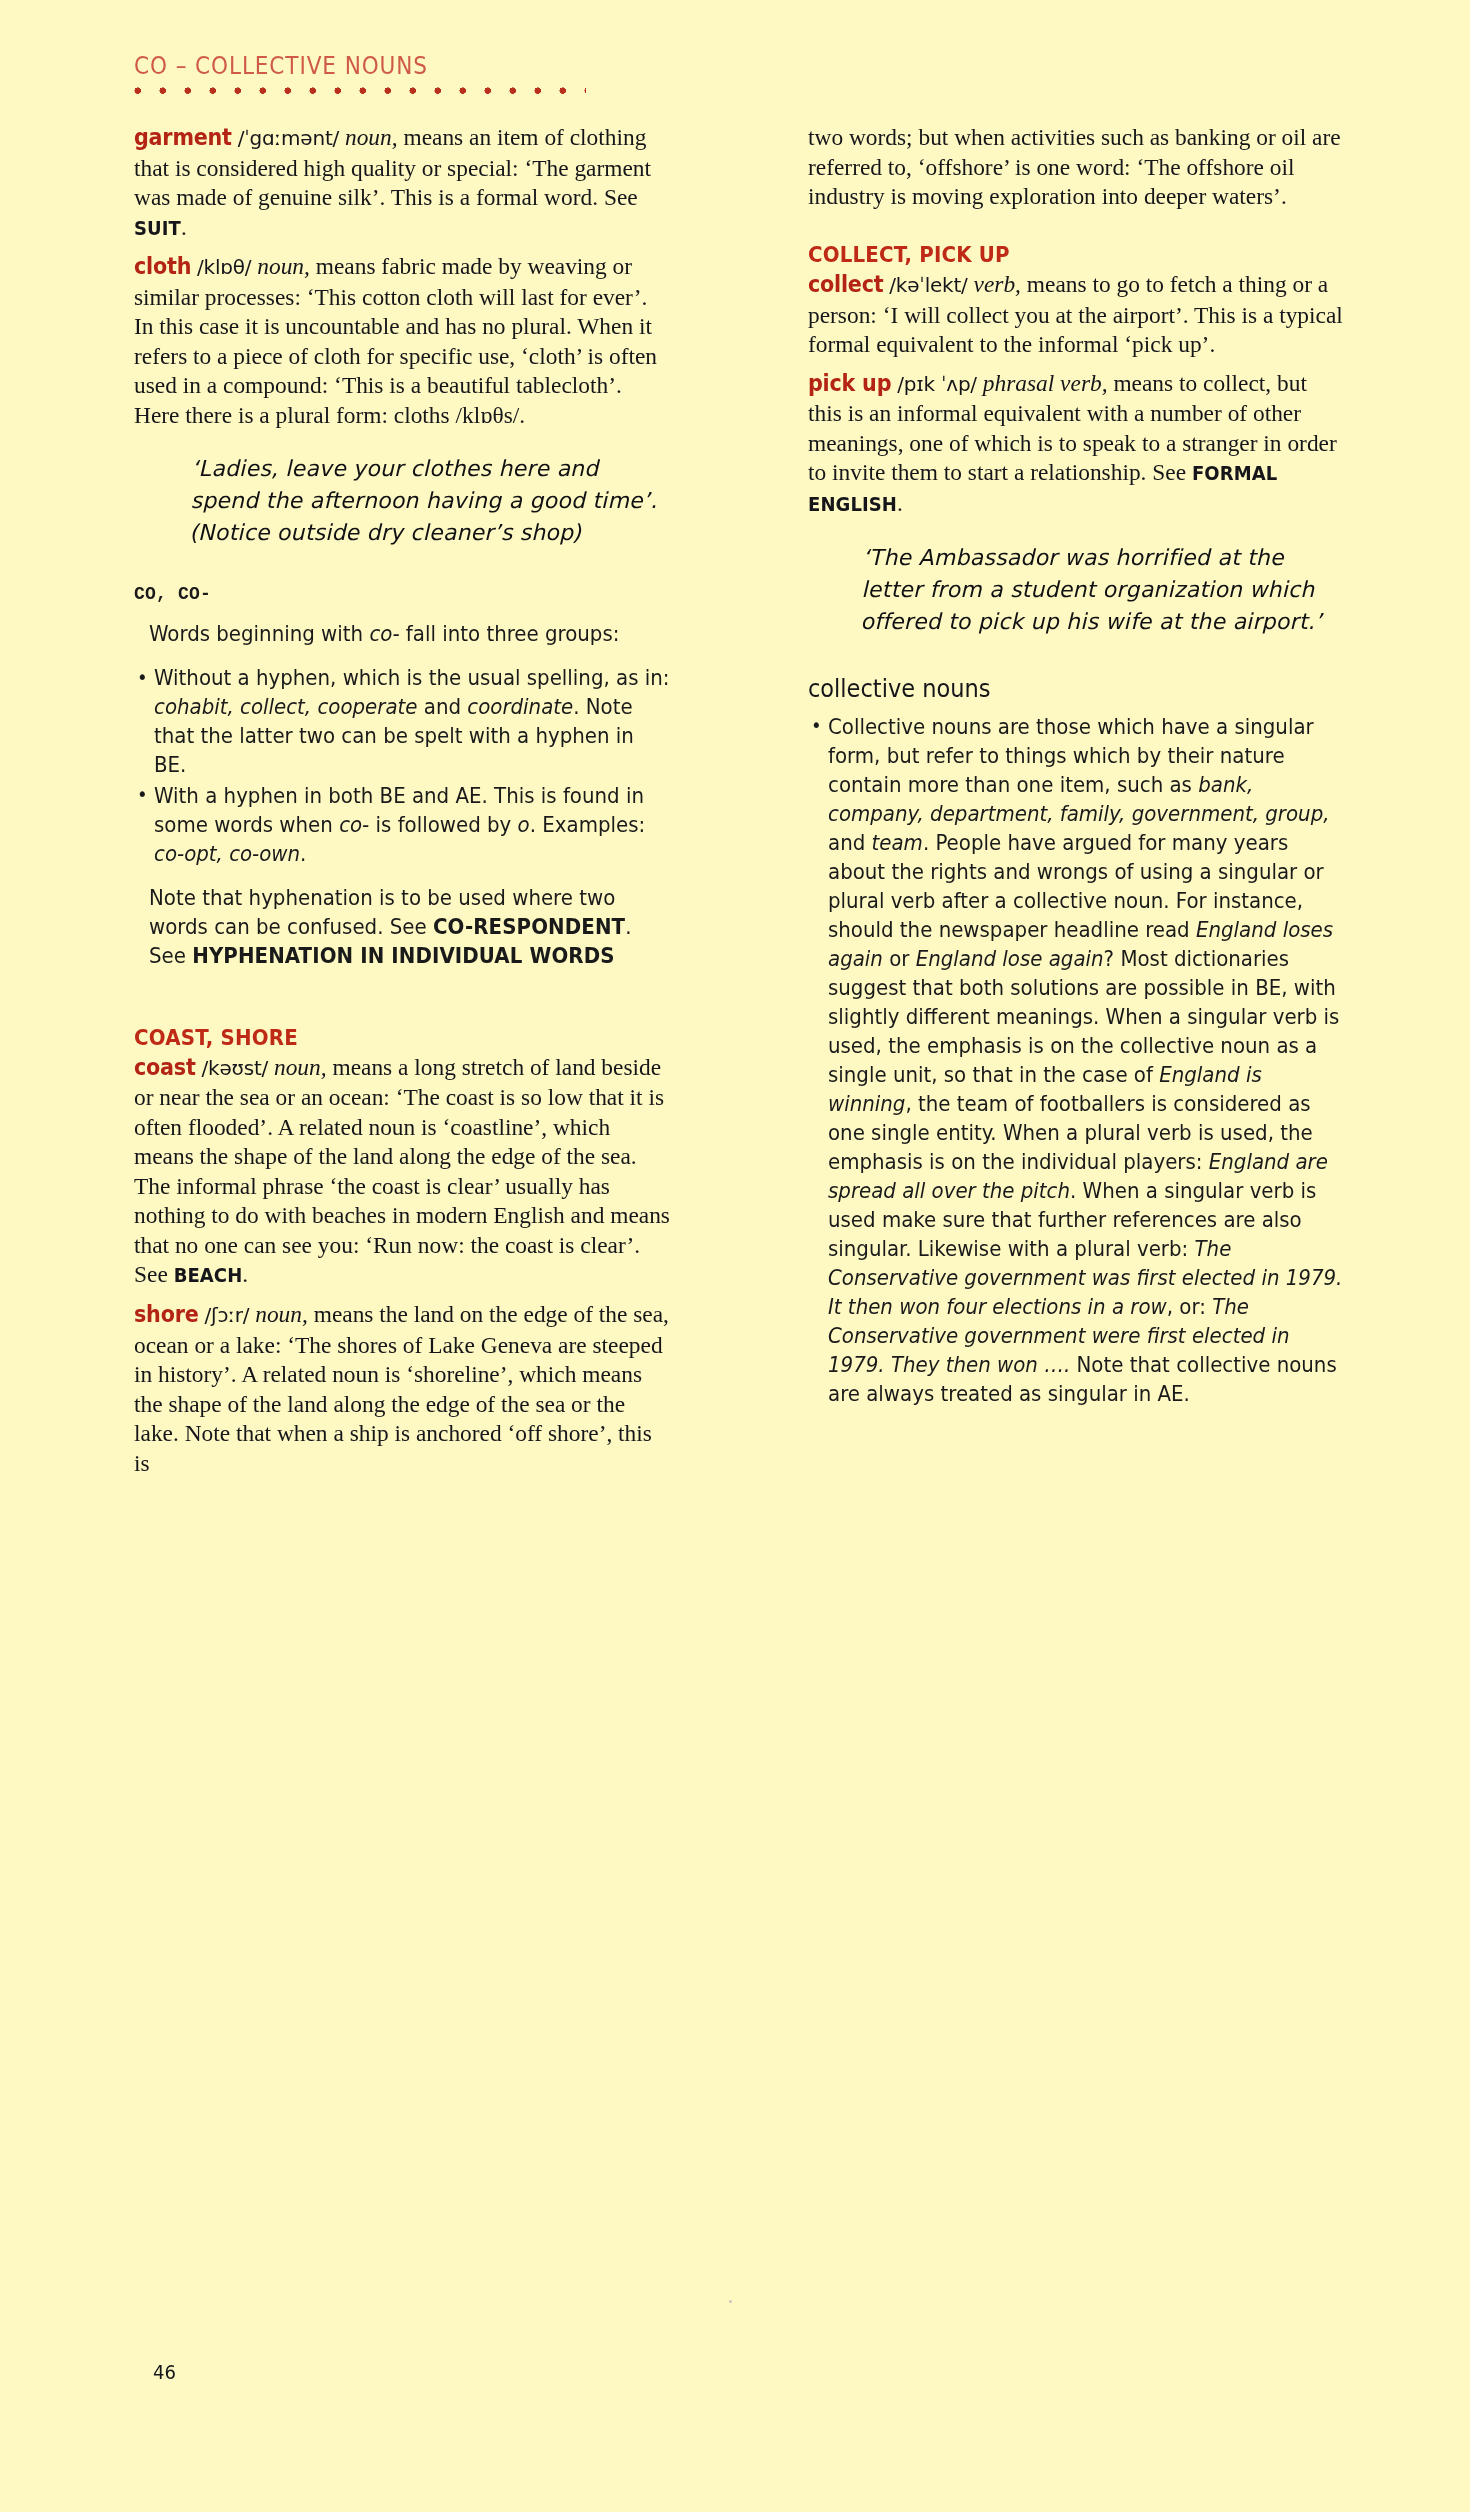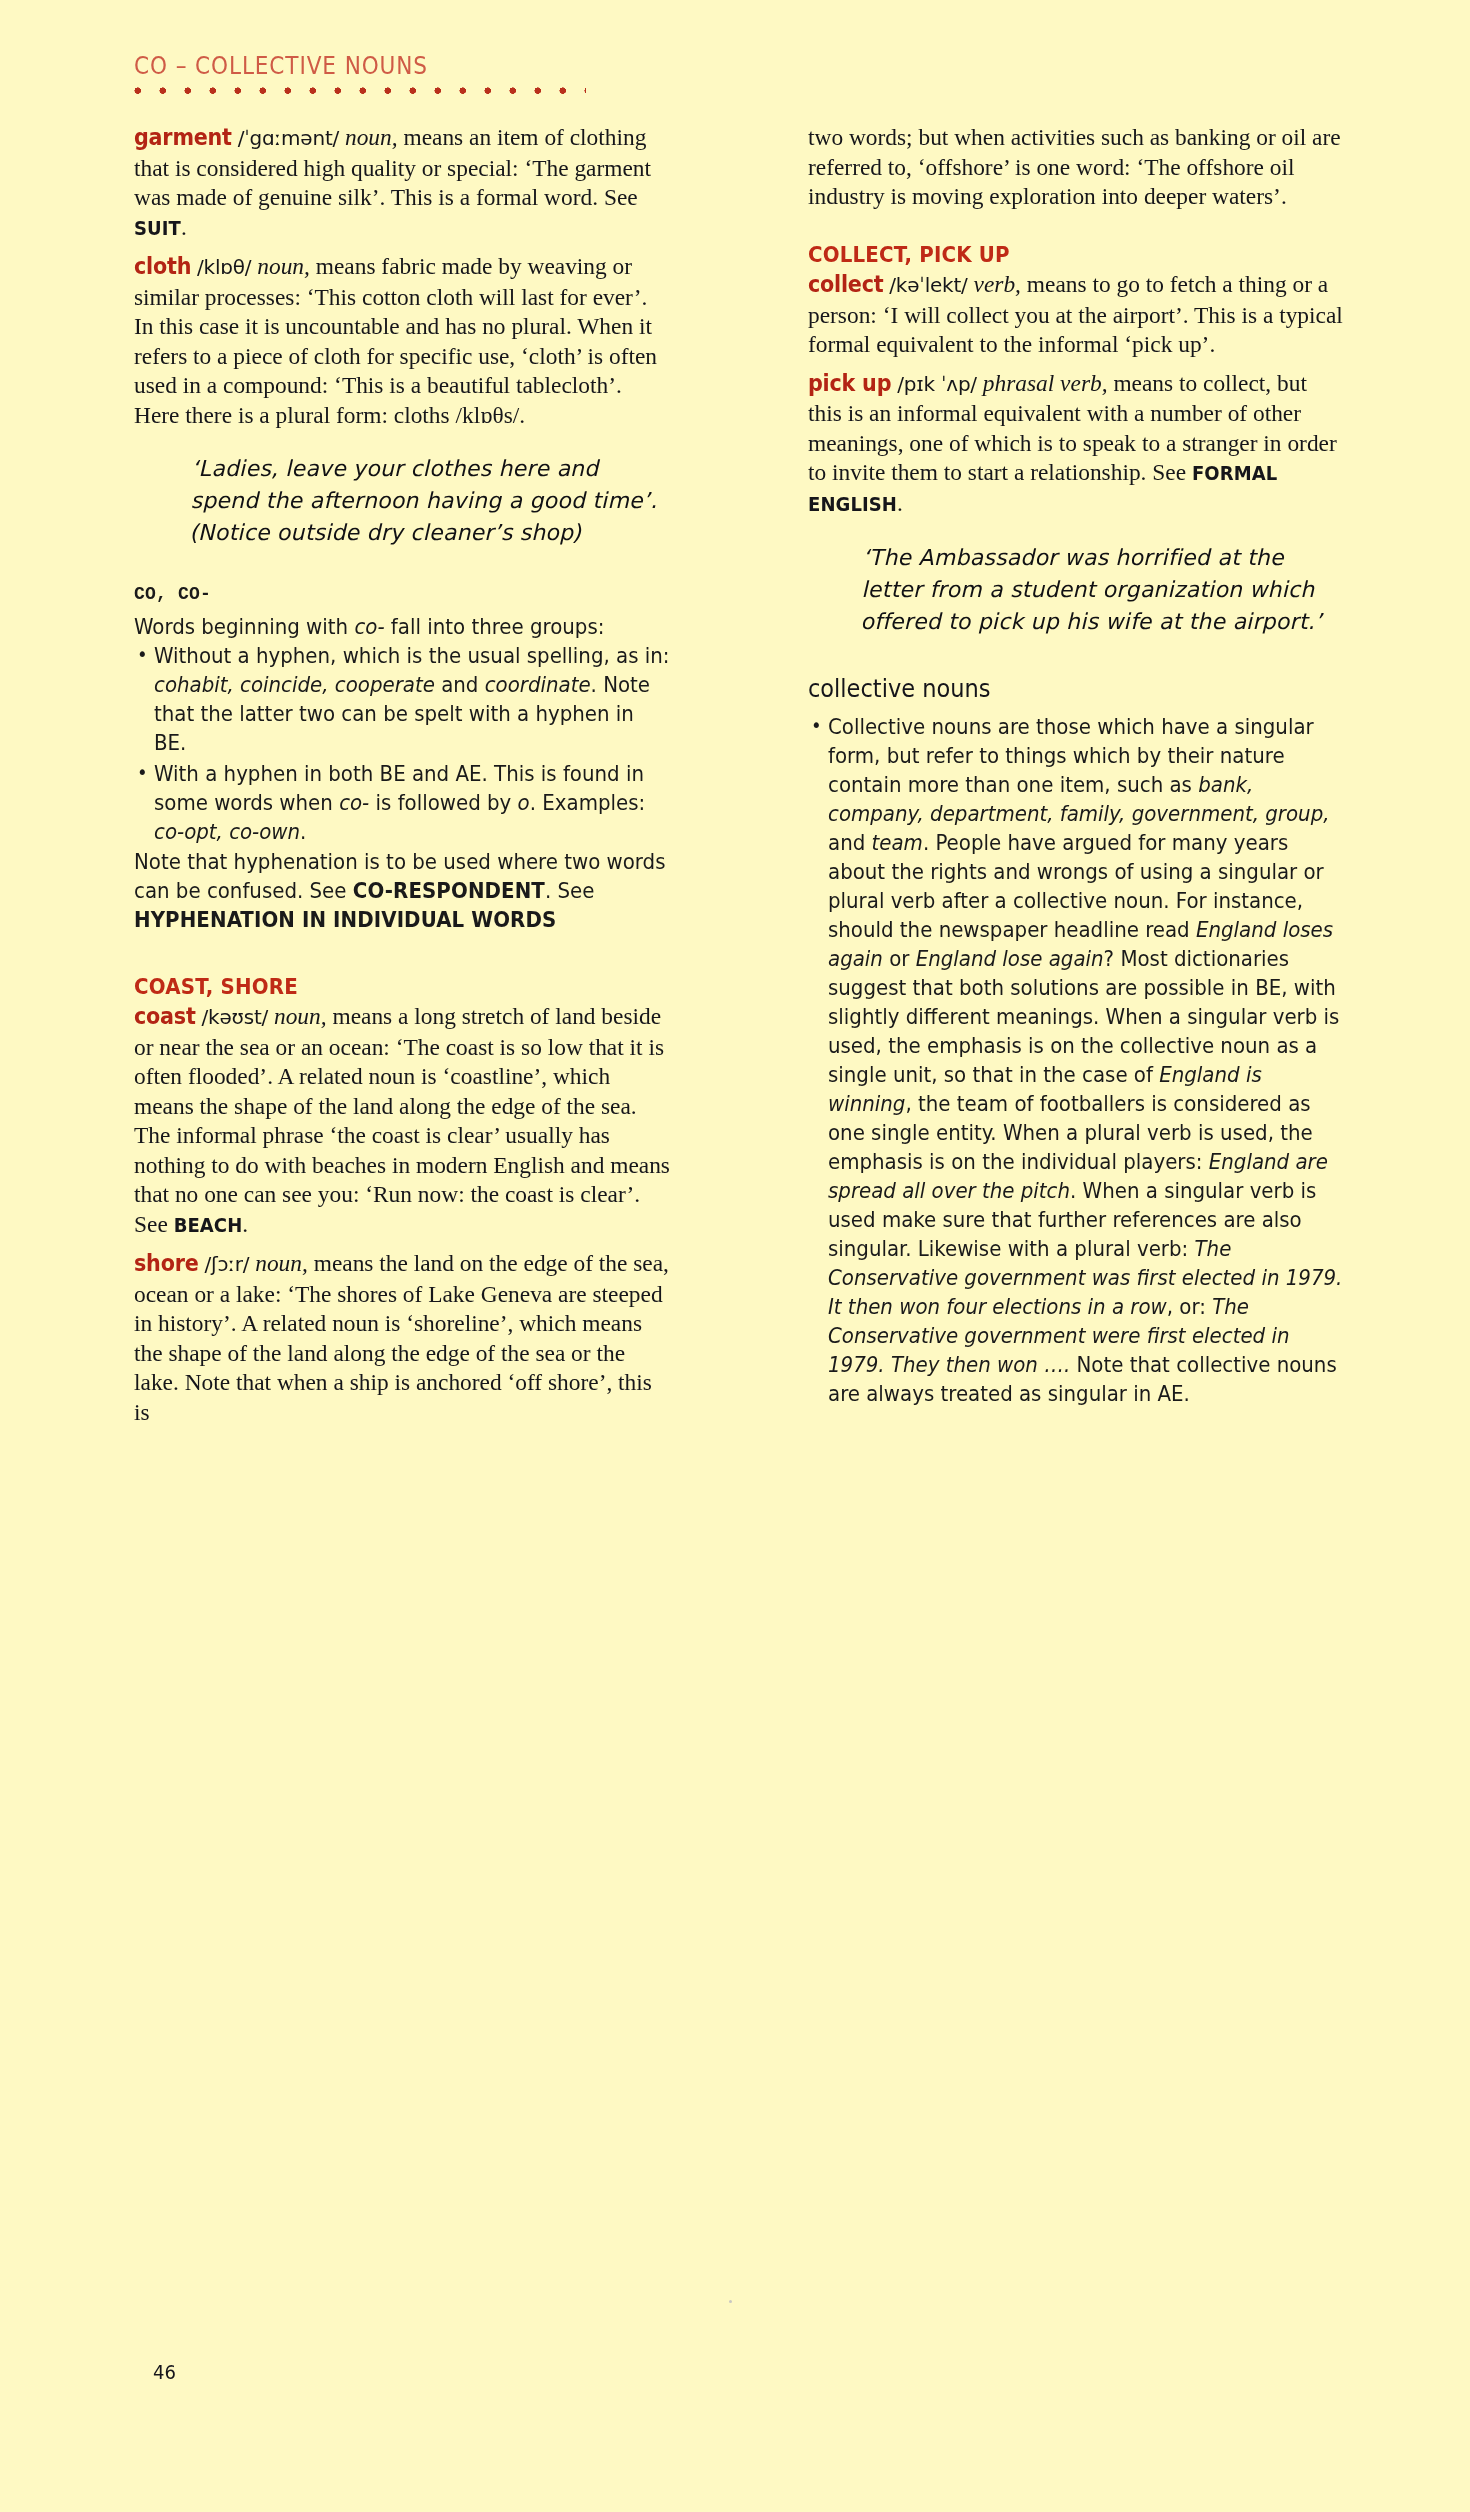--- a/index.html
+++ b/index.html
@@ -98,21 +98,21 @@
     letter-spacing: 0.2px;
     margin: 0 0 3.1px 0;
   }
 
   
   .sans {
     font-family: "DejaVu Sans Condensed", "Liberation Sans Narrow", "Liberation Sans", sans-serif;
     font-size: 22px;
     line-height: 29px;
     color: #1a1a1a;
-    margin: 0;
+    margin: 15px;
     font-weight: 400;
   }
   .sans-head {
     font-family: Liberation Mono, monospace;
     font-weight: 700;
     font-size: 18px;
     margin: 0 0 7.7px 0;
     letter-spacing: 0.2px;
   }
   .sans-head-lg {
@@ -199,21 +199,21 @@
 
     <p class="entry"><span class="hw">cloth</span> <span class="phon">/klɒθ/</span> <span class="pos">noun,</span><span> means fabric made by weaving or similar processes: ‘This cotton cloth will last for ever’. In this case it is uncountable and has no plural. When it refers to a piece of cloth for specific use, ‘cloth’ is often used in a compound: ‘This is a beautiful tablecloth’. Here there is a plural form: cloths /klɒθs/.</span></p>
 
     <div class="quote">‘Ladies, leave your clothes here and spend the afternoon having a good time’. (Notice outside dry cleaner’s shop)</div>
 
     <div class="gap-sm"></div>
     <div class="sans-head">CO, CO-</div>
     <p class="sans"><span>Words beginning with </span><em>co-</em><span> fall into three groups:</span></p>
 
     <ul class="bullets sans">
-      <li><span>Without a hyphen, which is the usual spelling, as in: </span><em>cohabit, coincide, cooperate</em><span> and </span><em>coordinate</em><span>. Note that the latter two can be spelt with a hyphen in BE.</span></li>
+      <li><span>Without a hyphen, which is the usual spelling, as in: </span><em>cohabit, collect, cooperate</em><span> and </span><em>coordinate</em><span>. Note that the latter two can be spelt with a hyphen in BE.</span></li>
       <li><span>With a hyphen in both BE and AE. This is found in some words when </span><em>co-</em><span> is followed by </span><em>o</em><span>. Examples: </span><em>co-opt, co-own</em><span>.</span></li>
     </ul>
 
     <p class="sans"><span>Note that hyphenation is to be used where two words can be confused. See </span><b>CO-RESPONDENT</b><span>. See </span><b>HYPHENATION IN INDIVIDUAL WORDS</b></p>
 
     <div class="gap-lg"></div>
     <div class="sect-head">COAST, SHORE</div>
 
     <p class="entry"><span class="hw">coast</span> <span class="phon">/kəʊst/</span> <span class="pos">noun,</span><span> means a long stretch of land beside or near the sea or an ocean: ‘The coast is so low that it is often flooded’. A related noun is ‘coastline’, which means the shape of the land along the edge of the sea. The informal phrase ‘the coast is clear’ usually has nothing to do with beaches in modern English and means that no one can see you: ‘Run now: the coast is clear’. See </span><span class="xref">BEACH</span><span>.</span></p>
 

